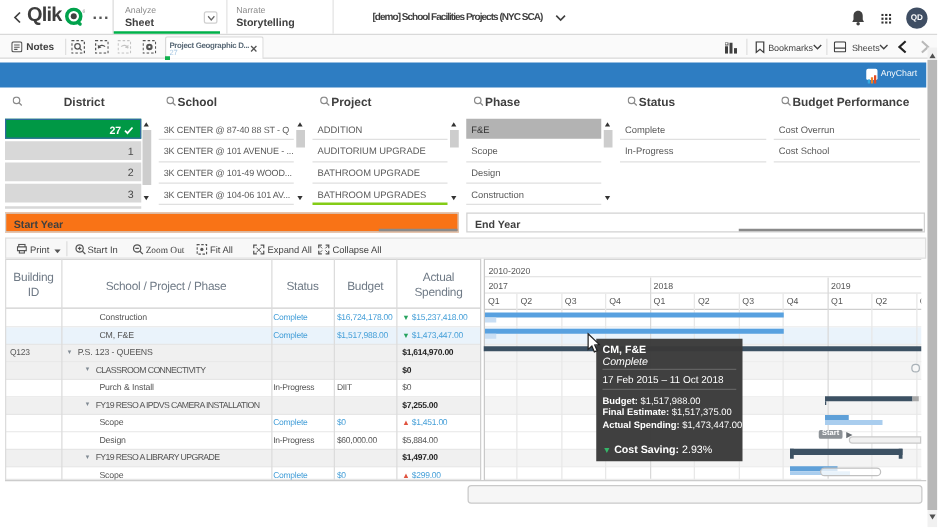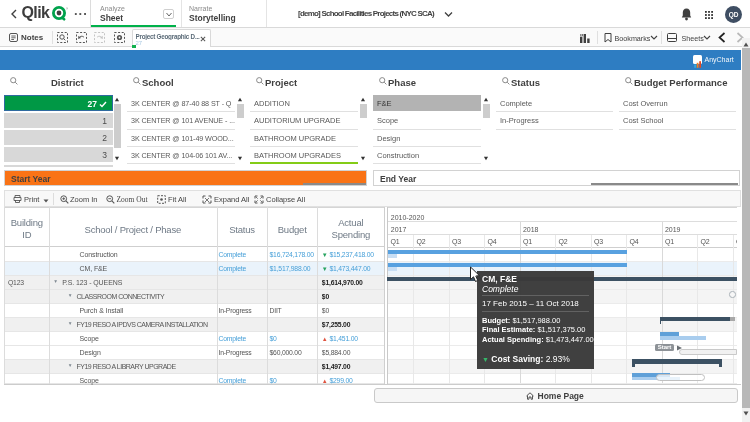--- a/index.html
+++ b/index.html
@@ -319,21 +319,21 @@
   <svg class="abs" style="left:38px;top:7.5px;" width="6" height="4" viewBox="0 0 6 4">
         <path d="M0.5 0.5 L5.5 0.5 L3 3.5 Z" fill="#555"></path>
       </svg>
   <div class="abs" style="left:48px;top:2px;width:1px;height:12px;background:#ddd;"></div>
   <svg class="abs" style="left:54.5px;top:4px;" width="9" height="9" viewBox="0 0 9 9">
         <circle cx="3.7" cy="3.7" r="2.9" fill="none" stroke="#555" stroke-width="1"></circle>
         <line x1="5.9" y1="5.9" x2="8.3" y2="8.3" stroke="#555" stroke-width="1.1"></line>
         <line x1="2.3" y1="3.7" x2="5.1" y2="3.7" stroke="#555" stroke-width="0.9"></line>
         <line x1="3.7" y1="2.3" x2="3.7" y2="5.1" stroke="#555" stroke-width="0.9"></line>
       </svg>
-  <div class="abs" style="left:65px;top:3.8px;font-size:7.5px;color:#444;">Zoom In</div>
+  <div class="abs" style="left:65px;top:3.8px;font-size:7.5px;color:#444;">Start In</div>
   <svg class="abs" style="left:101px;top:4px;" width="9" height="9" viewBox="0 0 9 9">
         <circle cx="3.7" cy="3.7" r="2.9" fill="none" stroke="#555" stroke-width="1"></circle>
         <line x1="5.9" y1="5.9" x2="8.3" y2="8.3" stroke="#555" stroke-width="1.1"></line>
         <line x1="2.3" y1="3.7" x2="5.1" y2="3.7" stroke="#555" stroke-width="0.9"></line>
       </svg>
   <div class="abs" style="left:111.5px;top:3.8px;font-size:7.5px;color:#444;font-family:Liberation Serif, serif;">Zoom Out</div>
   <svg class="abs" style="left:152px;top:4px;" width="9" height="9" viewBox="0 0 9 9">
         <rect x="0.7" y="0.7" width="7.6" height="7.6" fill="none" stroke="#555" stroke-width="1" stroke-dasharray="2 1.3"></rect>
         <circle cx="4.5" cy="4.5" r="1.3" fill="#555"></circle>
       </svg>
@@ -504,20 +504,14 @@
   <div class="abs" style="left:741.5px;top:38px;width:8.5px;height:384px;background:#f1f1f1;"></div>
   <svg class="abs" style="left:743px;top:42px;" width="6" height="5" viewBox="0 0 6 5">
         <path d="M3 0.5 L5.5 4.5 L0.5 4.5 Z" fill="#505050"></path>
       </svg>
   <div class="abs" style="left:742px;top:48px;width:7.5px;height:360px;background:#b8b8b8;"></div>
   <svg class="abs" style="left:743px;top:410.5px;" width="6" height="5" viewBox="0 0 6 5">
         <path d="M3 4.5 L5.5 0.5 L0.5 0.5 Z" fill="#505050"></path>
       </svg>
 </div>
 
-<div class="abs" style="left:373.5px;top:387.5px;width:364px;height:15.5px;z-index:5;">
-  <svg class="abs" style="left:152px;top:4px;" width="8" height="8" viewBox="0 0 8 8">
-        <path d="M0.5 4 L4 0.8 L7.5 4 M1.5 3.5 L1.5 7.2 L3 7.2 L3 5 L5 5 L5 7.2 L6.5 7.2 L6.5 3.5" fill="none" stroke="#444" stroke-width="0.9"></path>
-      </svg>
-  <div class="abs" style="left:164px;top:3.5px;font-size:8.5px;font-weight:bold;color:#404040;">Home Page</div>
-</div>
 
 </div>
 
 </body></html>

